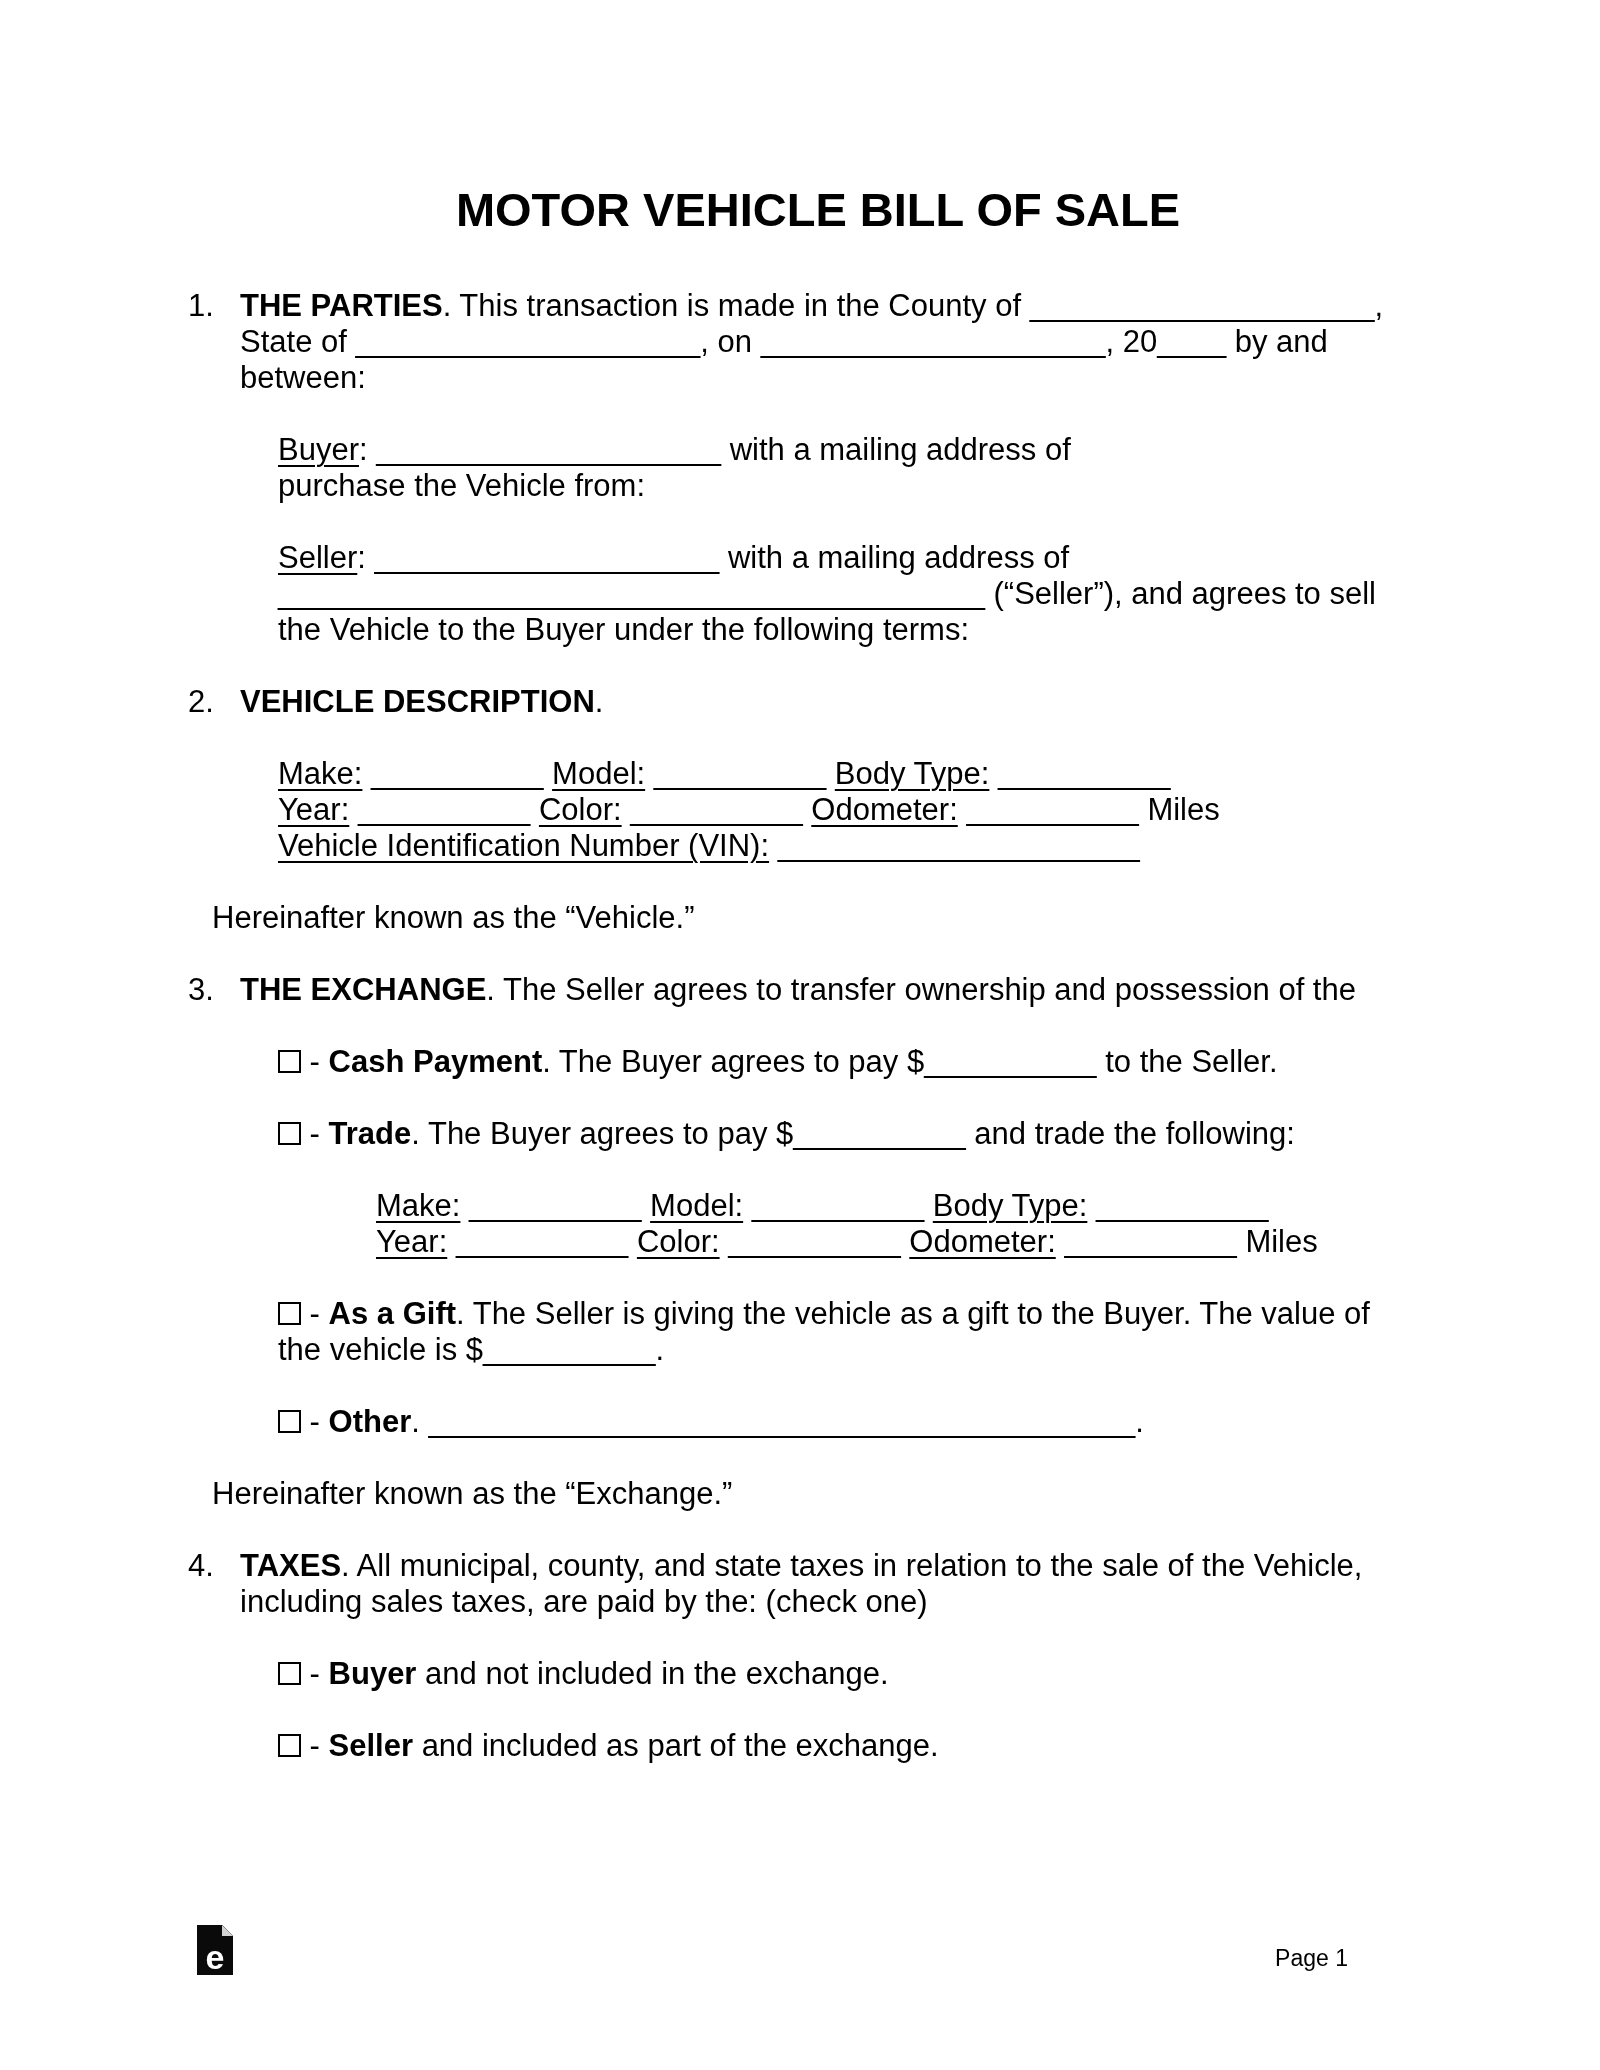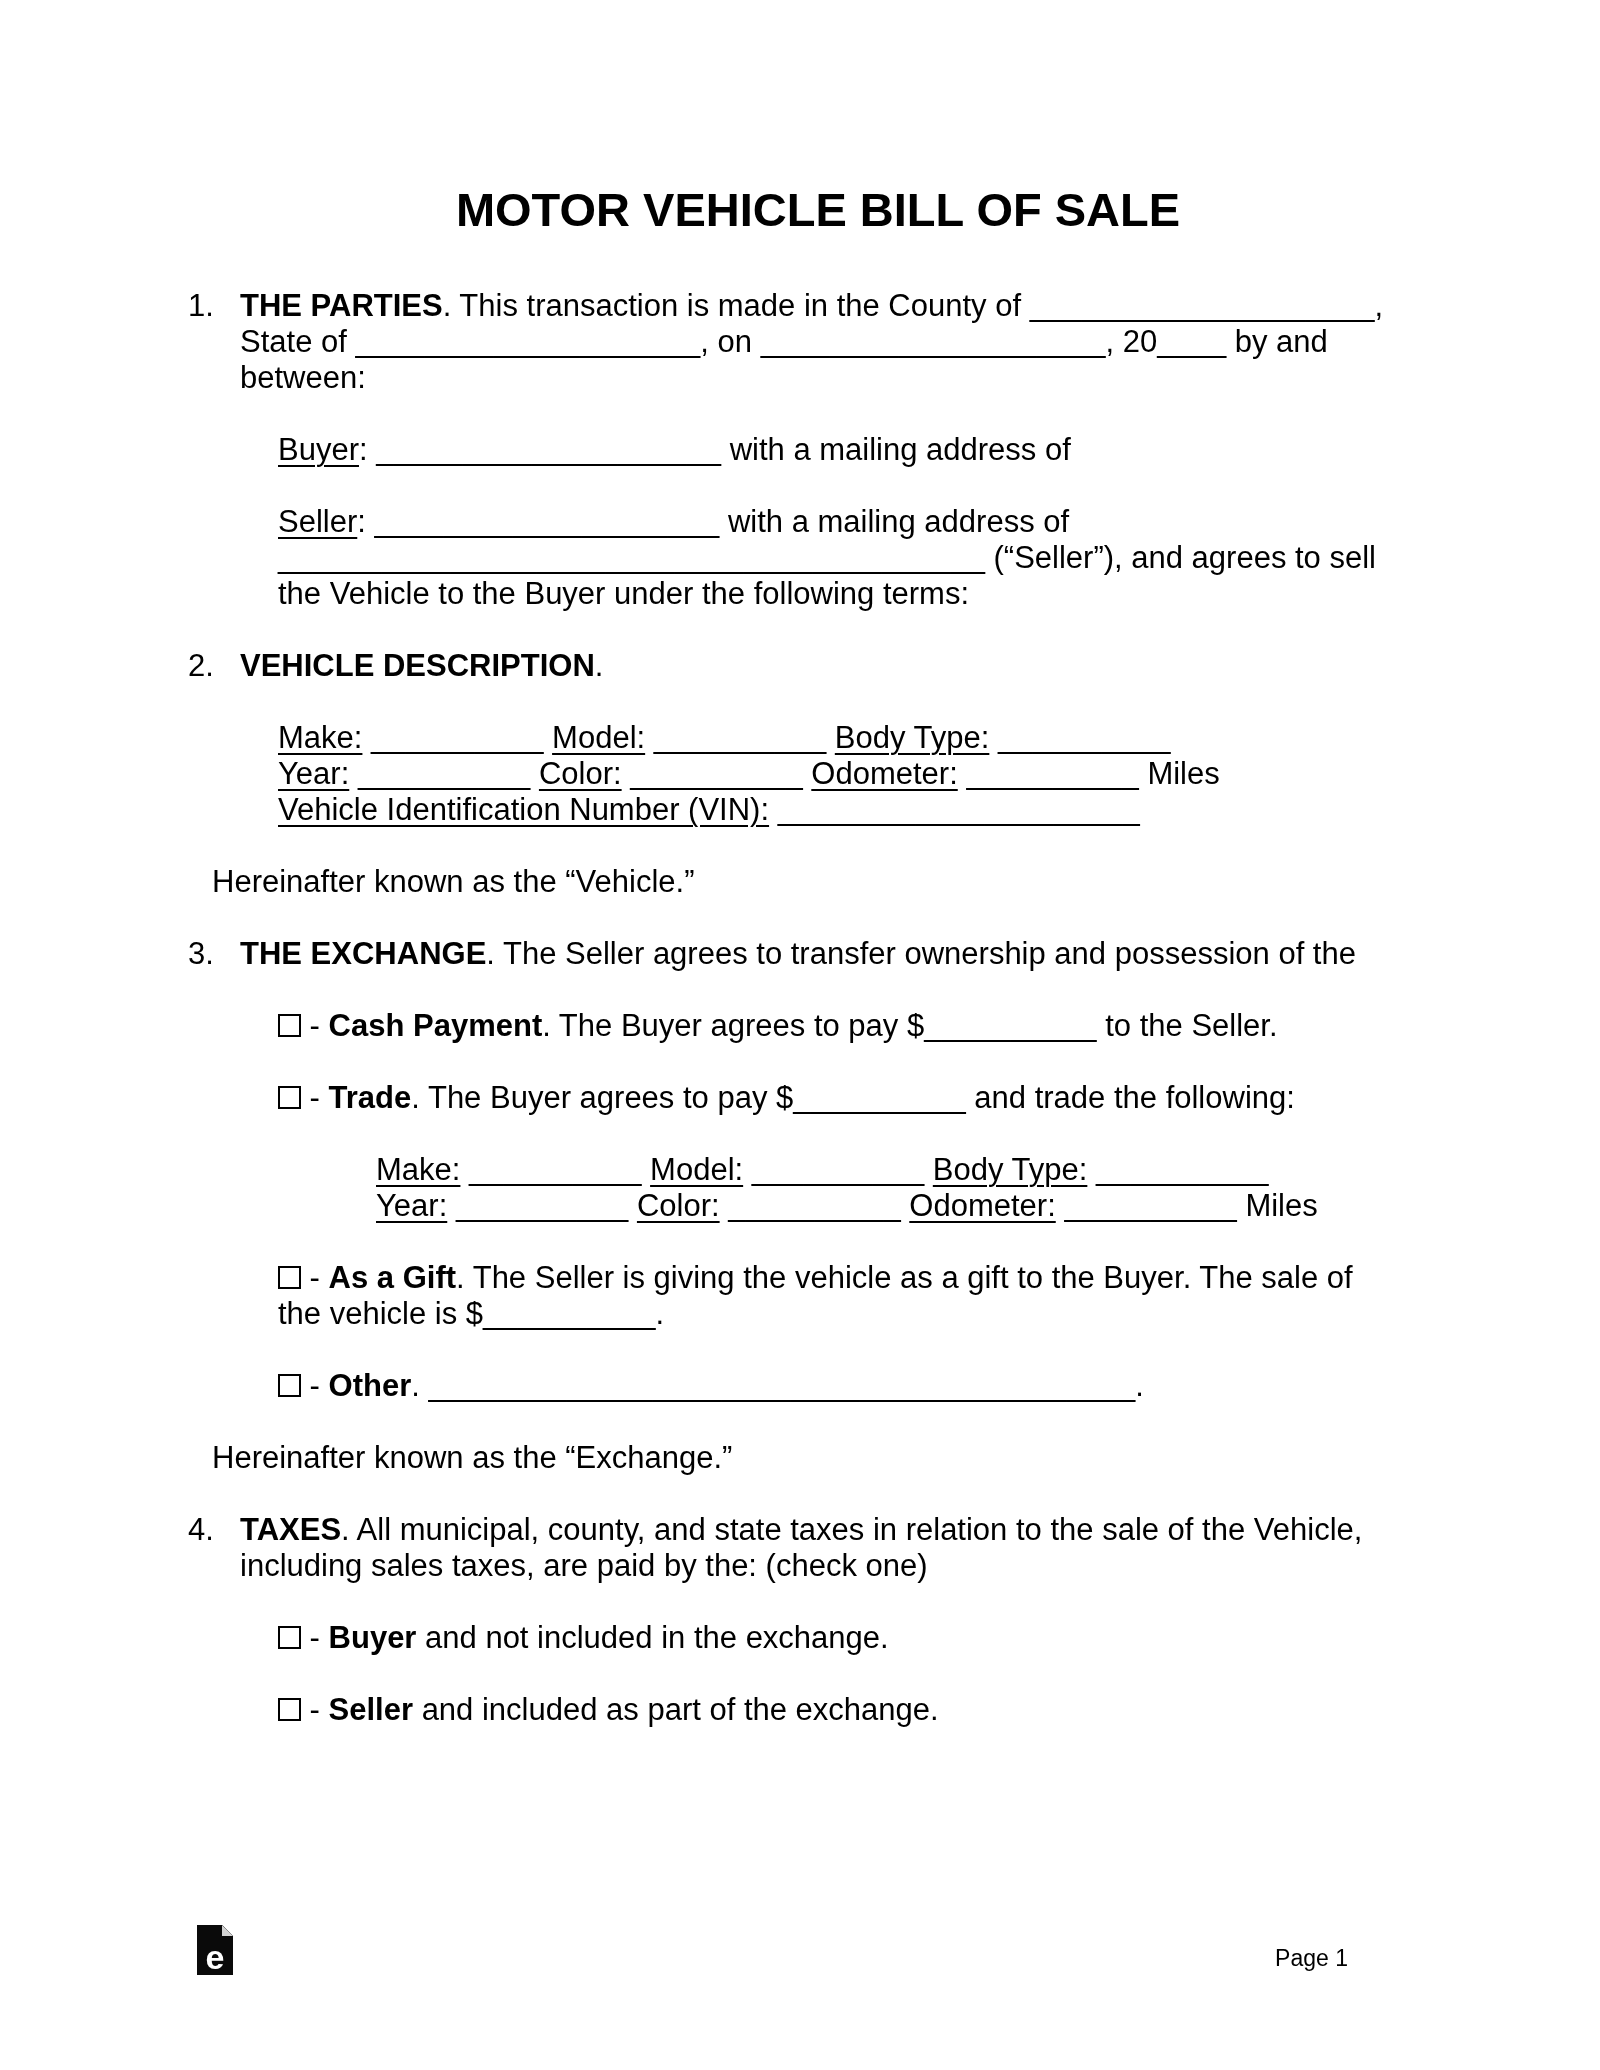--- a/index.html
+++ b/index.html
@@ -75,20 +75,21 @@
         <div class="block sec">
           <div class="num">1.</div>
           <div class="sec-body">
             <div class="line"><span class="bold">THE PARTIES</span><span>. This transaction is made in the County of </span><span>____________________</span><span>,</span></div>
             <div class="line"><span>State of </span><span>____________________</span><span>, on </span><span>____________________</span><span>, 20</span><span>____</span><span> by and</span></div>
             <div class="line"><span>between:</span></div>
           </div>
         </div>
         <div class="block indent-b">
           <div class="line"><span class="underline">Buyer</span><span>: </span><span>____________________</span><span> with a mailing address of</span></div>
+          <div class="line"><span>purchase the Vehicle from:</span></div>
         </div>
         <div class="block indent-b">
           <div class="line"><span class="underline">Seller</span><span>: </span><span>____________________</span><span> with a mailing address of</span></div>
           <div class="line"><span>_________________________________________</span><span> (“Seller”), and agrees to sell</span></div>
           <div class="line"><span>the Vehicle to the Buyer under the following terms:</span></div>
         </div>
         <div class="block sec">
           <div class="num">2.</div>
           <div class="sec-body">
             <div class="line"><span class="bold">VEHICLE DESCRIPTION</span><span>.</span></div>
@@ -112,21 +113,21 @@
           <div class="line"><span class="checkbox"></span><span> - </span><span class="bold">Cash Payment</span><span>. The Buyer agrees to pay $</span><span>__________</span><span> to the Seller.</span></div>
         </div>
         <div class="block indent-b">
           <div class="line"><span class="checkbox"></span><span> - </span><span class="bold">Trade</span><span>. The Buyer agrees to pay $</span><span>__________</span><span> and trade the following:</span></div>
         </div>
         <div class="block indent-c">
           <div class="line"><span class="underline">Make:</span><span> </span><span>__________</span><span> </span><span class="underline">Model:</span><span> </span><span>__________</span><span> </span><span class="underline">Body Type:</span><span> </span><span>__________</span></div>
           <div class="line"><span class="underline">Year:</span><span> </span><span>__________</span><span> </span><span class="underline">Color:</span><span> </span><span>__________</span><span> </span><span class="underline">Odometer:</span><span> </span><span>__________</span><span> Miles</span></div>
         </div>
         <div class="block indent-b">
-          <div class="line"><span class="checkbox"></span><span> - </span><span class="bold">As a Gift</span><span>. The Seller is giving the vehicle as a gift to the Buyer. The sale of</span></div>
+          <div class="line"><span class="checkbox"></span><span> - </span><span class="bold">As a Gift</span><span>. The Seller is giving the vehicle as a gift to the Buyer. The value of</span></div>
           <div class="line"><span>the vehicle is $</span><span>__________</span><span>.</span></div>
         </div>
         <div class="block indent-b">
           <div class="line"><span class="checkbox"></span><span> - </span><span class="bold">Other</span><span>. </span><span>_________________________________________</span><span>.</span></div>
         </div>
         <div class="block indent-a">
           <div class="line"><span>Hereinafter known as the “Exchange.”</span></div>
         </div>
         <div class="block sec">
           <div class="num">4.</div>

